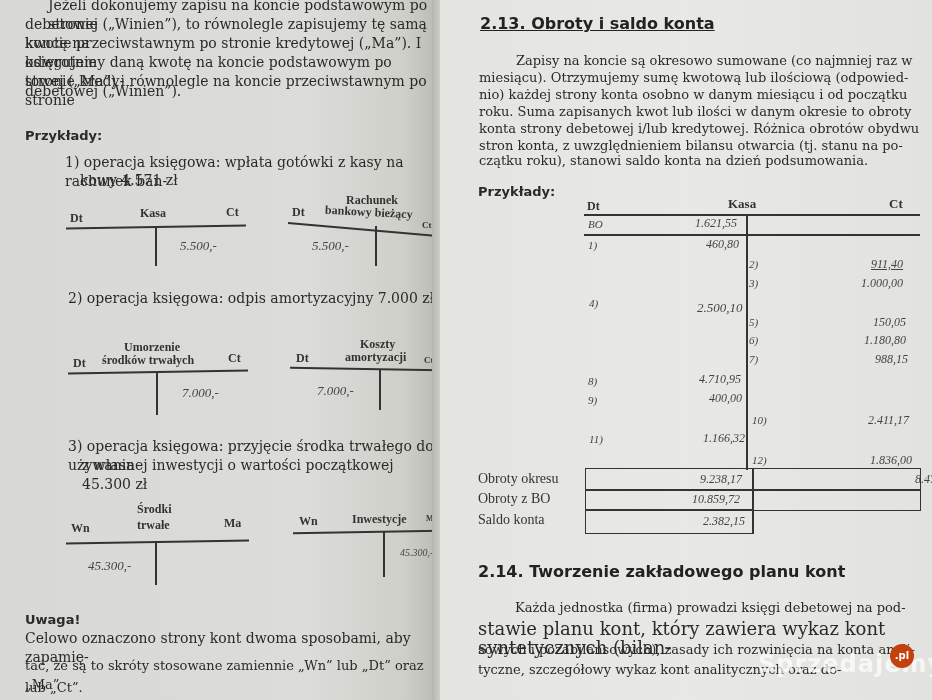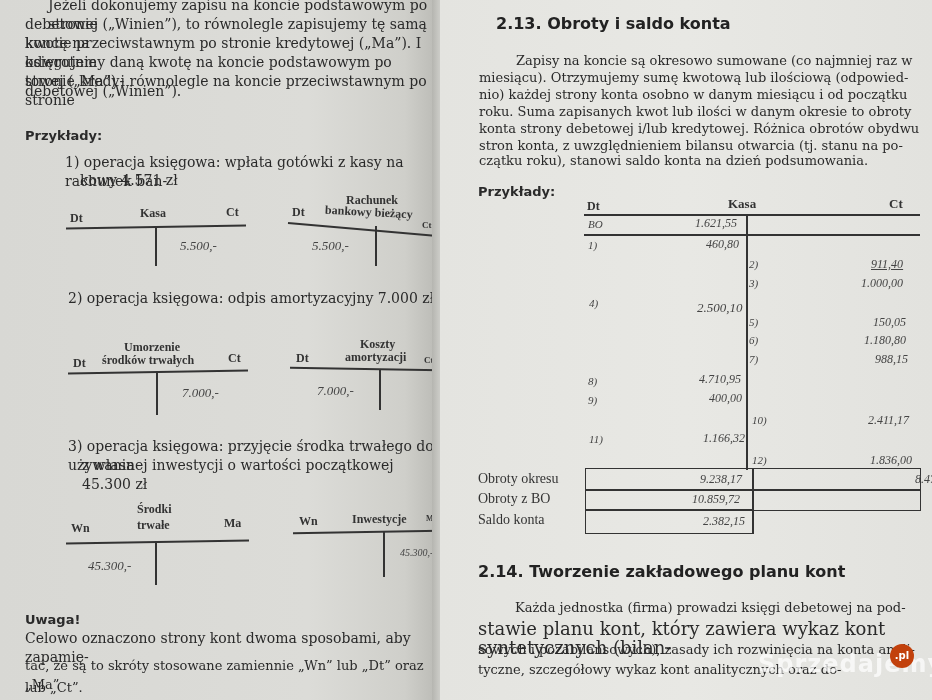--- a/index.html
+++ b/index.html
@@ -89,21 +89,21 @@
   <div class="h-small" style="left:25px;top:612px;">Uwaga!</div>
   <div class="para" style="left:25px;top:629px;font-size:14px;">Celowo oznaczono strony kont dwoma sposobami, aby zapamię-</div>
   <div class="para" style="left:25px;top:656px;font-size:13px;">tać, że są to skróty stosowane zamiennie „Wn” lub „Dt” oraz „Ma”</div>
   <div class="para" style="left:25px;top:678px;font-size:13px;">lub „Ct”.</div>
 </div>
 
 <div class="gutter"></div>
 
 <div class="page-right"></div>
 
-<div class="h-sec" style="left:496px;top:14px;">2.13. Obroty i saldo konta</div>
+<div class="h-sec" style="left:480px;top:14px;text-decoration:underline;">2.13. Obroty i saldo konta</div>
 <div class="para" style="left:516px;top:51px;font-size:13px;">Zapisy na koncie są okresowo sumowane (co najmniej raz w</div>
 <div class="para" style="left:479px;top:68px;font-size:13px;">miesiącu). Otrzymujemy sumę kwotową lub ilościową (odpowied-</div>
 <div class="para" style="left:479px;top:85px;font-size:13px;">nio) każdej strony konta osobno w danym miesiącu i od początku</div>
 <div class="para" style="left:479px;top:102px;font-size:13px;">roku. Suma zapisanych kwot lub ilości w danym okresie to obroty</div>
 <div class="para" style="left:479px;top:119px;font-size:13px;">konta strony debetowej i/lub kredytowej. Różnica obrotów obydwu</div>
 <div class="para" style="left:479px;top:136px;font-size:13px;">stron konta, z uwzględnieniem bilansu otwarcia (tj. stanu na po-</div>
 <div class="para" style="left:479px;top:151px;font-size:13px;">czątku roku), stanowi saldo konta na dzień podsumowania.</div>
 
 <div class="h-small" style="left:478px;top:184px;">Przykłady:</div>
 

